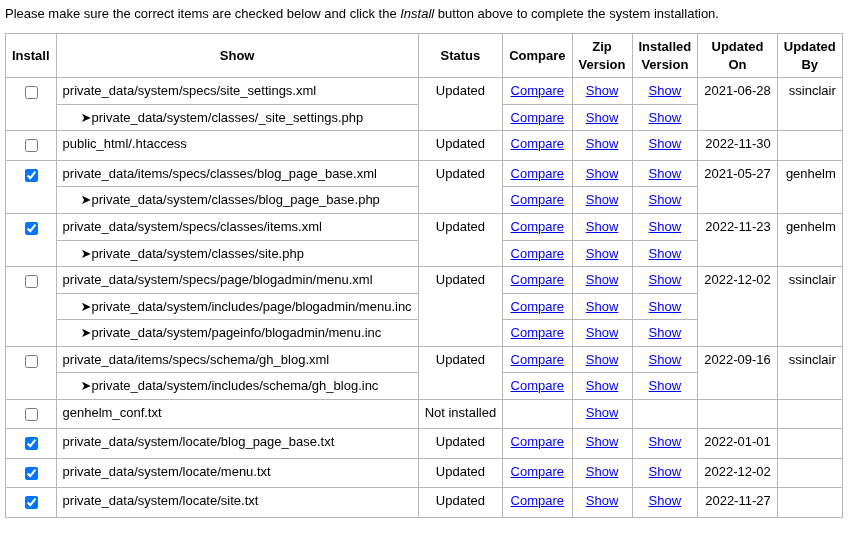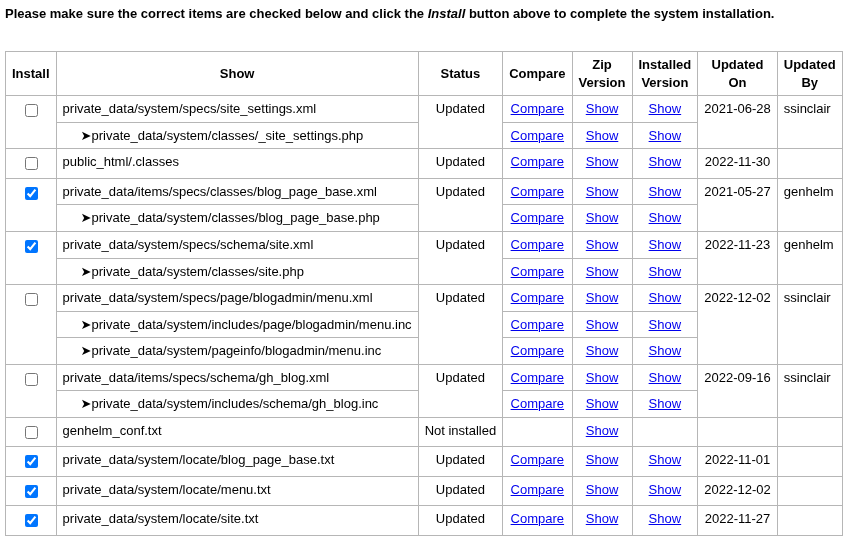--- a/index.html
+++ b/index.html
@@ -7,22 +7,22 @@
     padding: 0;
     font-family: Arial, Helvetica, sans-serif;
     font-size: 13px;
     color: #000;
     background: #fff;
   }
   .wrap {
     padding: 5px 5px 15px 5px;
   }
   .instruction {
-    font-weight: bold;
-    margin: 0 0 28px 0;
+    font-weight: normal;
+    margin: 0 0 10px 0;
     line-height: 1.4;
   }
   .instruction em {
     font-style: italic;
   }
   table {
     border-collapse: collapse;
   }
   th, td {
     border: 1px solid #b6b6b6;
@@ -32,22 +32,22 @@
     line-height: 1.35;
   }
   th {
     font-weight: bold;
     text-align: center;
     vertical-align: middle;
     white-space: nowrap;
   }
   td.center { text-align: center; white-space: nowrap; }
   td.status { text-align: center; white-space: nowrap; }
-  td.date   { text-align: center; white-space: nowrap; }
-  td.by     { text-align: left;   white-space: nowrap; }
+  td.date   { text-align: right; white-space: nowrap; }
+  td.by     { text-align: right;   white-space: nowrap; }
   a.link {
     color: #0000ee;
     text-decoration: underline;
     cursor: pointer;
   }
   .child-prefix {
     display: inline-block;
     padding-left: 18px;
     text-align: center;
   }
@@ -102,21 +102,21 @@
           <td class="by" rowspan="2">ssinclair</td>
         </tr>
         <tr>
           <td><span class="child-prefix"><span>➤</span>private_data/system/classes/_site_settings.php</span></td>
           <td class="center"><a href="#" class="link">Compare</a></td>
           <td class="center"><a href="#" class="link">Show</a></td>
           <td class="center"><a href="#" class="link">Show</a></td>
         </tr>
         <tr>
           <td class="center" rowspan="1"><input type="checkbox" style=""></td>
-          <td>public_html/.classes</td>
+          <td>public_html/.htaccess</td>
           <td class="status" rowspan="1">Updated</td>
           <td class="center"><a href="#" class="link">Compare</a></td>
           <td class="center"><a href="#" class="link">Show</a></td>
           <td class="center"><a href="#" class="link">Show</a></td>
           <td class="date" rowspan="1">2022-11-30</td>
           <td class="by" rowspan="1"></td>
         </tr>
         <tr>
           <td class="center" rowspan="2"><input type="checkbox" checked="" style=""></td>
           <td>private_data/items/specs/classes/blog_page_base.xml</td>
@@ -128,21 +128,21 @@
           <td class="by" rowspan="2">genhelm</td>
         </tr>
         <tr>
           <td><span class="child-prefix"><span>➤</span>private_data/system/classes/blog_page_base.php</span></td>
           <td class="center"><a href="#" class="link">Compare</a></td>
           <td class="center"><a href="#" class="link">Show</a></td>
           <td class="center"><a href="#" class="link">Show</a></td>
         </tr>
         <tr>
           <td class="center" rowspan="2"><input type="checkbox" checked="" style=""></td>
-          <td>private_data/system/specs/schema/site.xml</td>
+          <td>private_data/system/specs/classes/items.xml</td>
           <td class="status" rowspan="2">Updated</td>
           <td class="center"><a href="#" class="link">Compare</a></td>
           <td class="center"><a href="#" class="link">Show</a></td>
           <td class="center"><a href="#" class="link">Show</a></td>
           <td class="date" rowspan="2">2022-11-23</td>
           <td class="by" rowspan="2">genhelm</td>
         </tr>
         <tr>
           <td><span class="child-prefix"><span>➤</span>private_data/system/classes/site.php</span></td>
           <td class="center"><a href="#" class="link">Compare</a></td>
@@ -197,21 +197,21 @@
           <td class="date" rowspan="1"></td>
           <td class="by" rowspan="1"></td>
         </tr>
         <tr>
           <td class="center" rowspan="1"><input type="checkbox" checked="" style=""></td>
           <td>private_data/system/locate/blog_page_base.txt</td>
           <td class="status" rowspan="1">Updated</td>
           <td class="center"><a href="#" class="link">Compare</a></td>
           <td class="center"><a href="#" class="link">Show</a></td>
           <td class="center"><a href="#" class="link">Show</a></td>
-          <td class="date" rowspan="1">2022-11-01</td>
+          <td class="date" rowspan="1">2022-01-01</td>
           <td class="by" rowspan="1"></td>
         </tr>
         <tr>
           <td class="center" rowspan="1"><input type="checkbox" checked="" style=""></td>
           <td>private_data/system/locate/menu.txt</td>
           <td class="status" rowspan="1">Updated</td>
           <td class="center"><a href="#" class="link">Compare</a></td>
           <td class="center"><a href="#" class="link">Show</a></td>
           <td class="center"><a href="#" class="link">Show</a></td>
           <td class="date" rowspan="1">2022-12-02</td>

